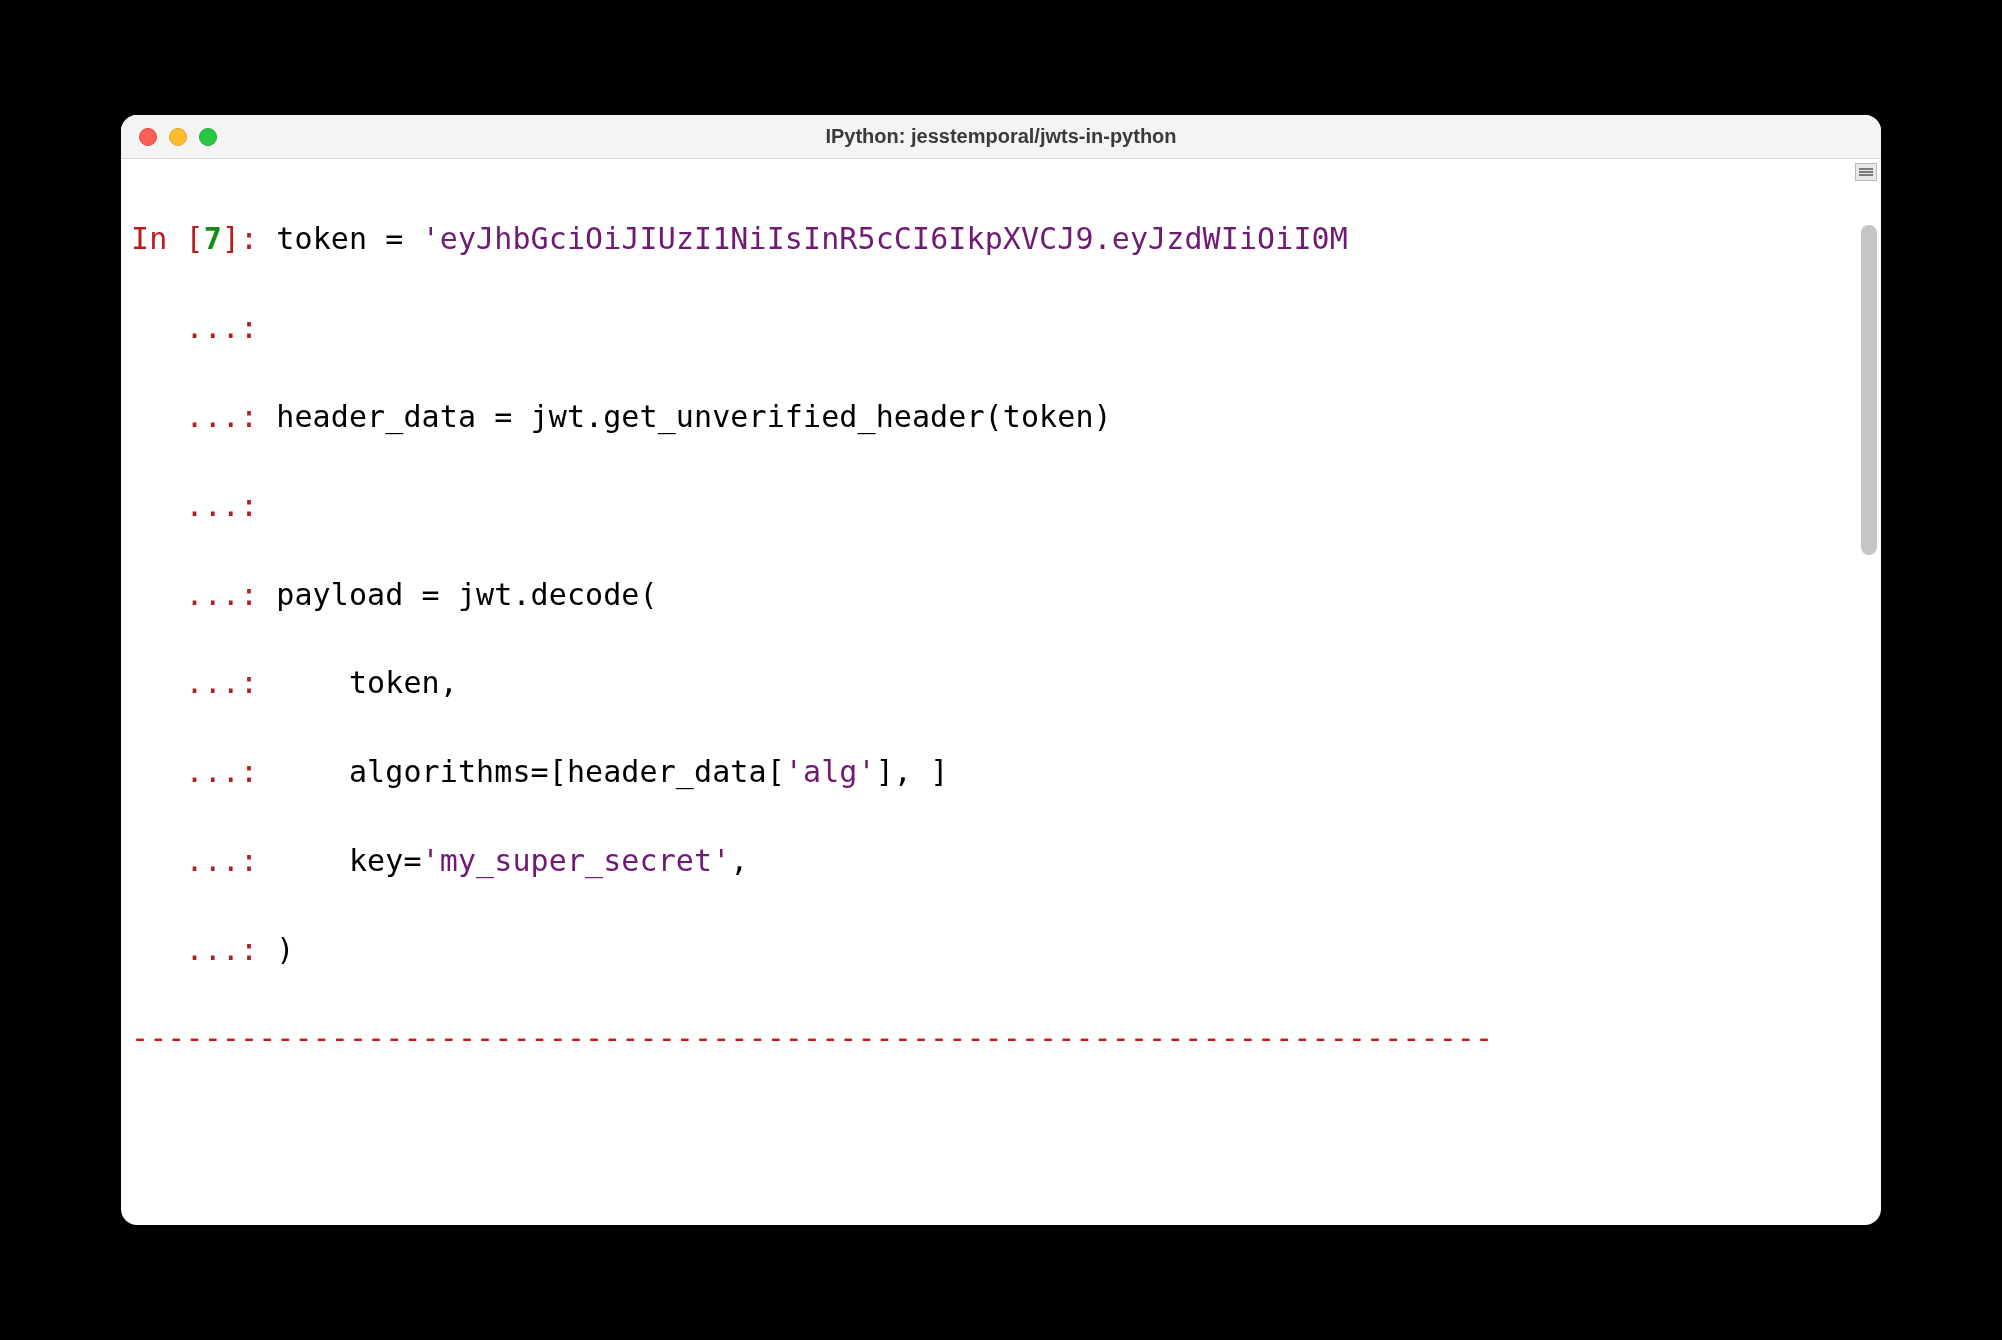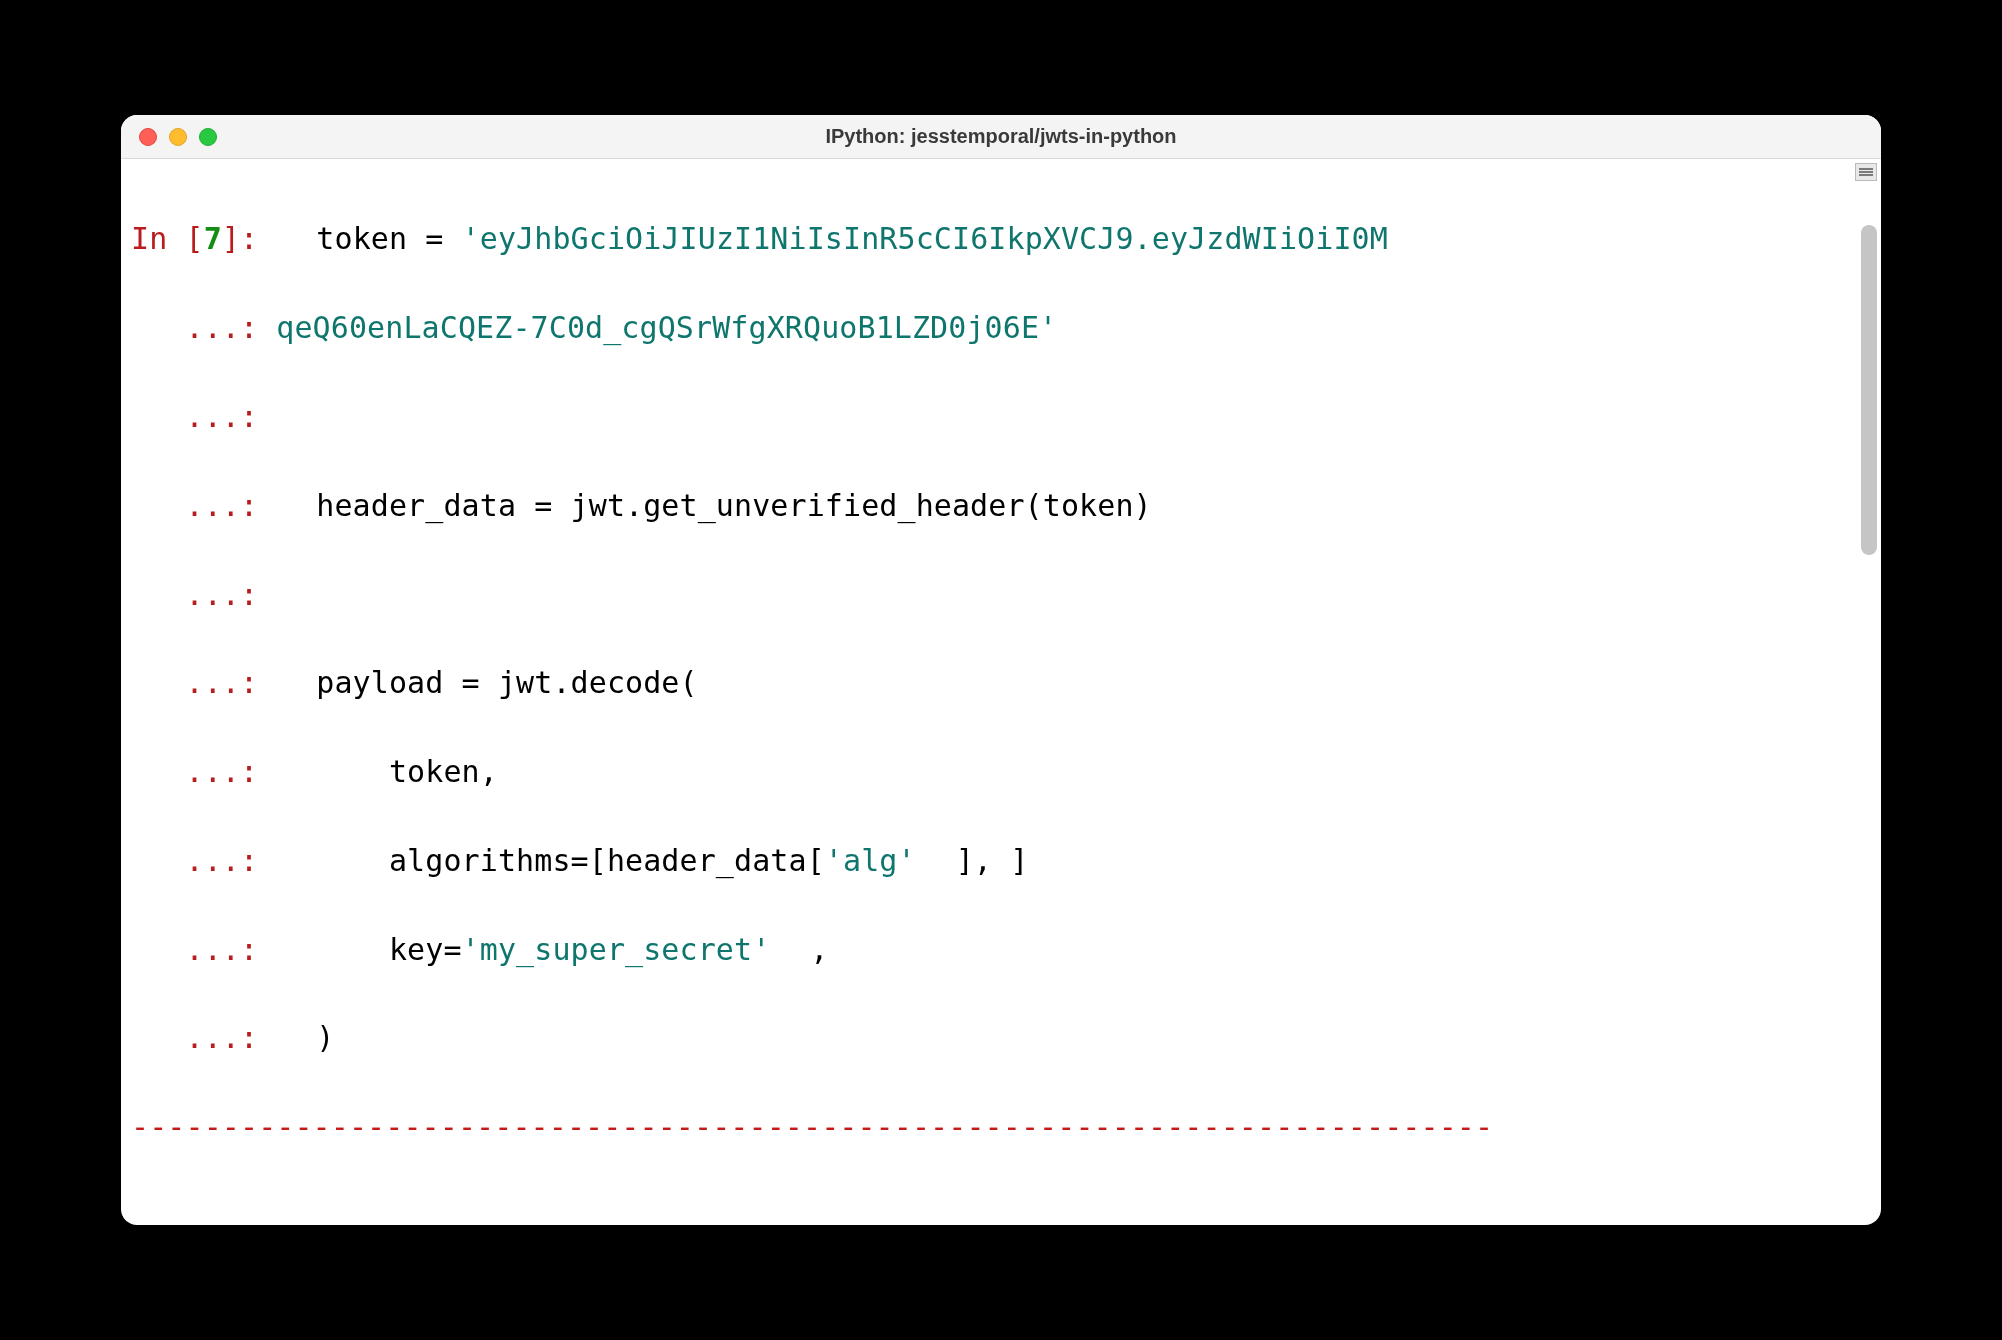--- a/index.html
+++ b/index.html
@@ -93,23 +93,23 @@
       flex-direction: column;
       justify-content: space-evenly;
       padding: 3px;
     }
     .menu-icon-line {
       height: 2px;
       background: #7a7a7a;
     }
     .c-green { color: #b91c1c; }
     .c-green-bold { color: #138d14; font-weight: 700; }
-    .c-orange { color: #0f766e; }
+    .c-orange { color: #701a75; }
     .c-red { color: #c41a1a; }
-    .c-black { color: #000; margin-left: 40px; }
+    .c-black { color: #000; }
     .line { display: block; padding-left: 2px; }
   </style>
 </head>
 <body>
 
 <div class="window">
   <div class="titlebar">
     <div class="traffic-lights">
       <div class="light red"></div>
       <div class="light yellow"></div>
@@ -119,21 +119,20 @@
   </div>
 
   <div class="menu-icon">
     <div class="menu-icon-line"></div>
     <div class="menu-icon-line"></div>
     <div class="menu-icon-line"></div>
   </div>
 
   <div class="terminal-body">
 <span class="line"><span class="c-green">In [</span><span class="c-green-bold">7</span><span class="c-green">]: </span><span class="c-black">token = </span><span class="c-orange">'eyJhbGciOiJIUzI1NiIsInR5cCI6IkpXVCJ9.eyJzdWIiOiI0M</span></span>
-<span class="line"><span class="c-green">   ...: </span><span class="c-orange">qeQ60enLaCQEZ-7C0d_cgQSrWfgXRQuoB1LZD0j06E'</span></span>
 <span class="line"><span class="c-green">   ...: </span></span>
 <span class="line"><span class="c-green">   ...: </span><span class="c-black">header_data = jwt.get_unverified_header(token)</span></span>
 <span class="line"><span class="c-green">   ...: </span></span>
 <span class="line"><span class="c-green">   ...: </span><span class="c-black">payload = jwt.decode(</span></span>
 <span class="line"><span class="c-green">   ...: </span><span class="c-black">    token,</span></span>
 <span class="line"><span class="c-green">   ...: </span><span class="c-black">    algorithms=[header_data[</span><span class="c-orange">'alg'</span><span class="c-black">], ]</span></span>
 <span class="line"><span class="c-green">   ...: </span><span class="c-black">    key=</span><span class="c-orange">'my_super_secret'</span><span class="c-black">,</span></span>
 <span class="line"><span class="c-green">   ...: </span><span class="c-black">)</span></span>
 <span class="line c-red">---------------------------------------------------------------------------</span>
 

